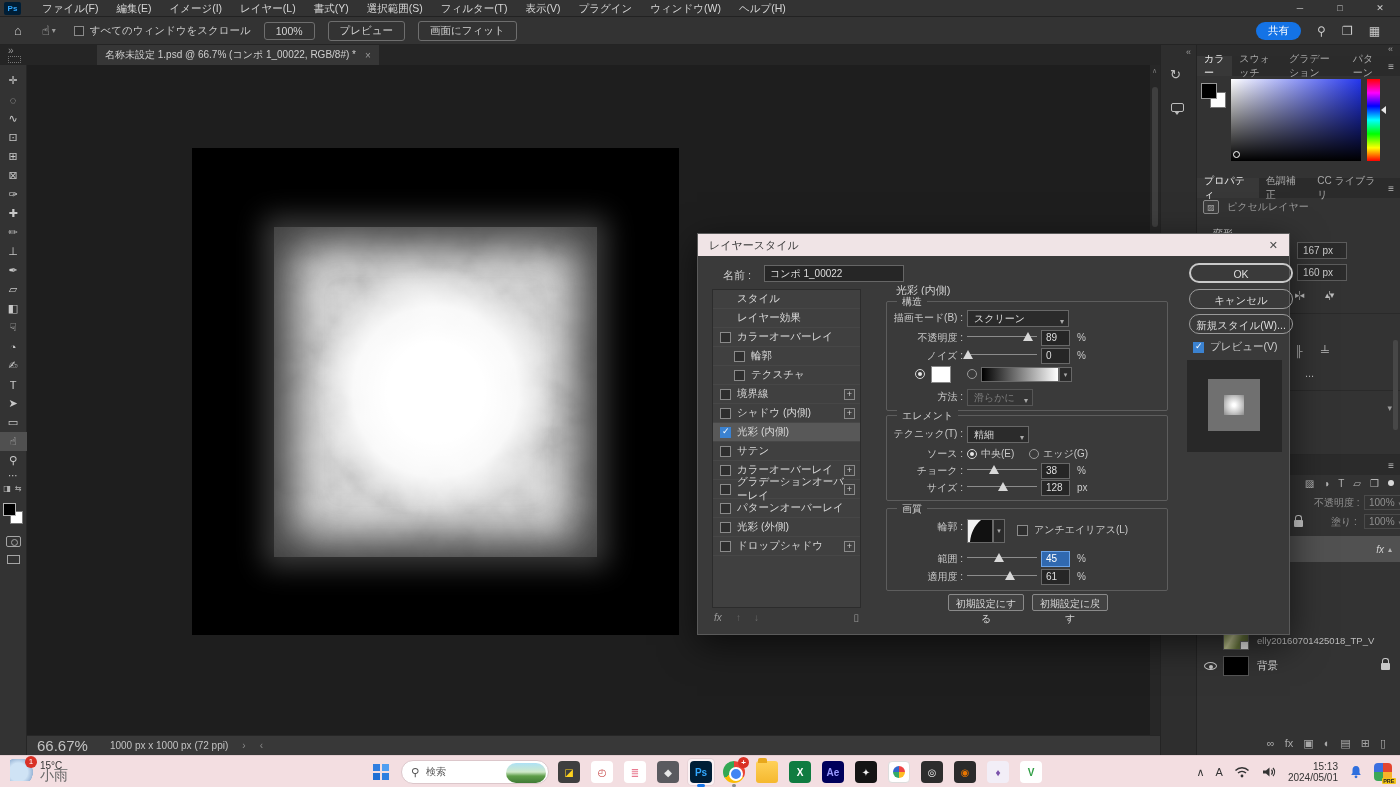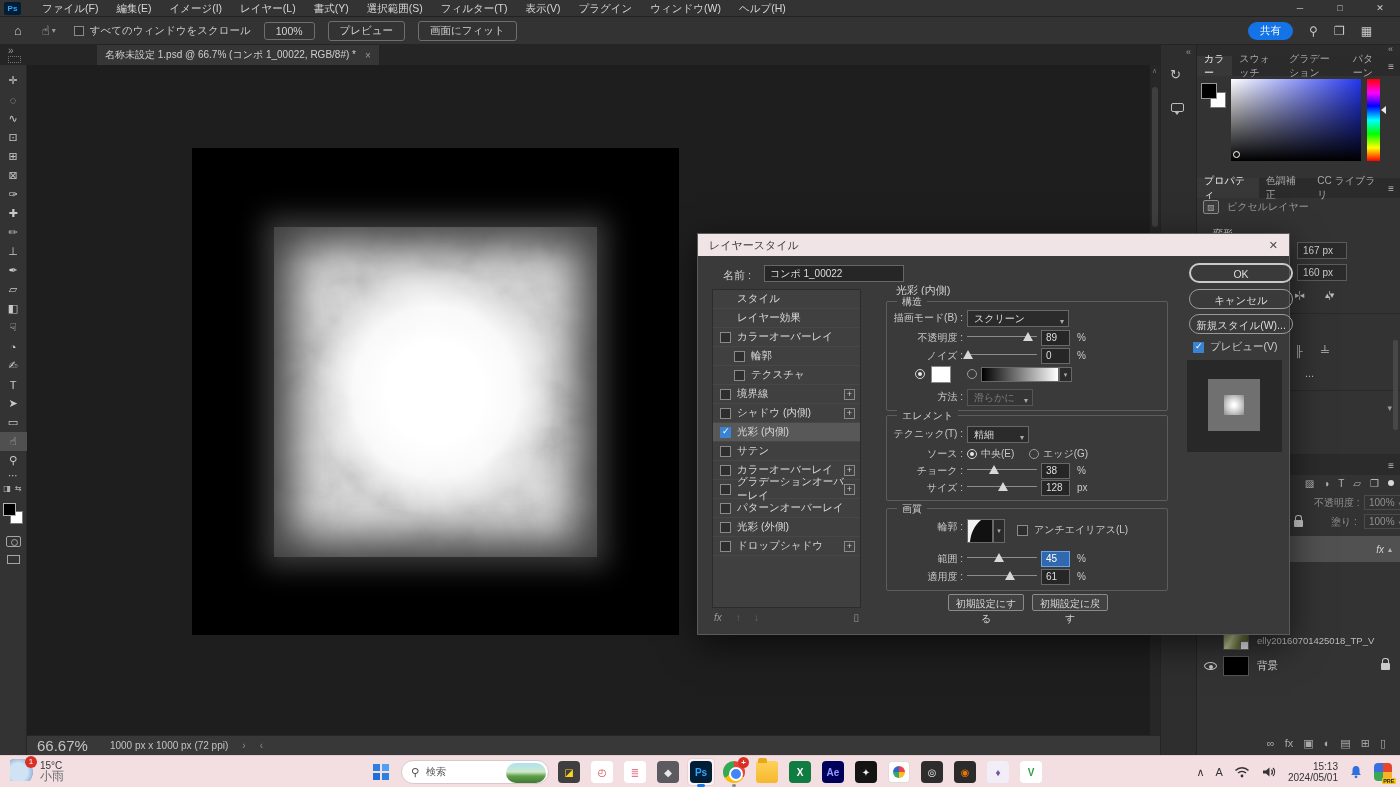--- a/index.html
+++ b/index.html
@@ -17,21 +17,21 @@
 
   
   .optionsbar{position:absolute;left:0;top:17px;width:1400px;height:28px;background:#333333;border-bottom:1px solid #242424;display:flex;align-items:center;z-index:5;}
   .ob-ic{color:#c9c9c9;font-size:13px;margin-left:14px;}
   .i-home::before{content:"⌂";}
   .i-hand::before{content:"☝";}
   .dd-mini{color:#999;font-size:8px;margin-left:2px;}
   .ob-check{width:10px;height:10px;border:1px solid #8a8a8a;background:#2c2c2c;margin-left:18px;}
   .ob-chklabel{color:#c9c9c9;font-size:10.5px;margin-left:6px;}
   .ob-btn{border:1px solid #6e6e6e;border-radius:3px;color:#d4d4d4;font-size:10.5px;padding:2px 11px;margin-left:13px;background:transparent;}
-  .ob-right{margin-left:auto;display:flex;align-items:center;margin-right:28px;}
+  .ob-right{margin-left:auto;display:flex;align-items:center;margin-right:20px;}
   .share-pill{background:#1473e6;color:#fff;font-size:10.5px;border-radius:10px;padding:2px 12px;}
   .i-search::before{content:"⚲";}
   .i-img::before{content:"❐";}
   .i-ws::before{content:"▦";}
   .ob-right .ob-ic{margin-left:16px;font-size:12px;}
 
   
   .tabbar{position:absolute;left:0;top:45px;width:1160px;height:20px;background:#252525;z-index:5;}
   .tb-guill{position:absolute;left:8px;top:0px;color:#9a9a9a;font-size:10px;}
   .tb-dots{position:absolute;left:8px;top:11px;width:13px;height:7px;border:1px dotted #777;border-radius:1px;}
@@ -189,21 +189,21 @@
   .pmid{position:absolute;left:21px;top:19px;width:52px;height:52px;background:#707070;}
   .pinner{position:absolute;left:16px;top:16px;width:20px;height:20px;background:radial-gradient(circle,#ffffff 10%,#c9c9c9 55%,#8a8a8a 100%);}
 
   
   .taskbar{position:absolute;left:0;top:755px;width:1400px;height:32px;background:#f3dee1;border-top:1px solid #e3cdd1;z-index:60;}
   .weather{position:absolute;left:10px;top:3px;display:flex;align-items:center;}
   .wicon{position:relative;width:24px;height:22px;background:radial-gradient(circle at 35% 60%,#cfe3f5 45%,#9db8d8 70%,transparent 72%);}
   .wbadge{position:absolute;right:-3px;top:-3px;width:12px;height:12px;background:#d93025;color:#fff;border-radius:50%;font-size:8px;text-align:center;line-height:12px;}
   .wtxt{margin-left:6px;display:flex;flex-direction:column;}
   .wtemp{color:#333;font-size:10px;line-height:11px;}
-  .wdesc{color:#666;font-size:12px;line-height:10px;}
+  .wdesc{color:#666;font-size:14px;line-height:10px;font-family:Liberation Serif, serif;}
   .tb-center{position:absolute;left:368px;top:0;height:32px;display:flex;align-items:center;gap:7px;}
   .start{width:26px;height:26px;display:flex;align-items:center;justify-content:center;}
   .winlogo{display:grid;grid-template-columns:7px 7px;grid-template-rows:7px 7px;gap:1.5px;}
   .winlogo i{background:#2f7fe0;}
   .winlogo i:nth-child(2){background:#4f9ff2;}
   .winlogo i:nth-child(3){background:#1f6fd4;}
   .searchpill{width:148px;height:24px;background:#ffffff;border:1px solid #dcc7cb;border-radius:12px;display:flex;align-items:center;position:relative;}
   .searchpill .ic{color:#555;font-size:11px;margin-left:9px;}
   .searchpill .ph{color:#555;font-size:10px;margin-left:7px;}
   .searchimg{position:absolute;right:2px;top:2px;width:40px;height:20px;border-radius:10px;background:linear-gradient(to bottom,#aee1f5 0%,#cfe9c9 45%,#5f9e4a 65%,#3f7a35 100%);}

